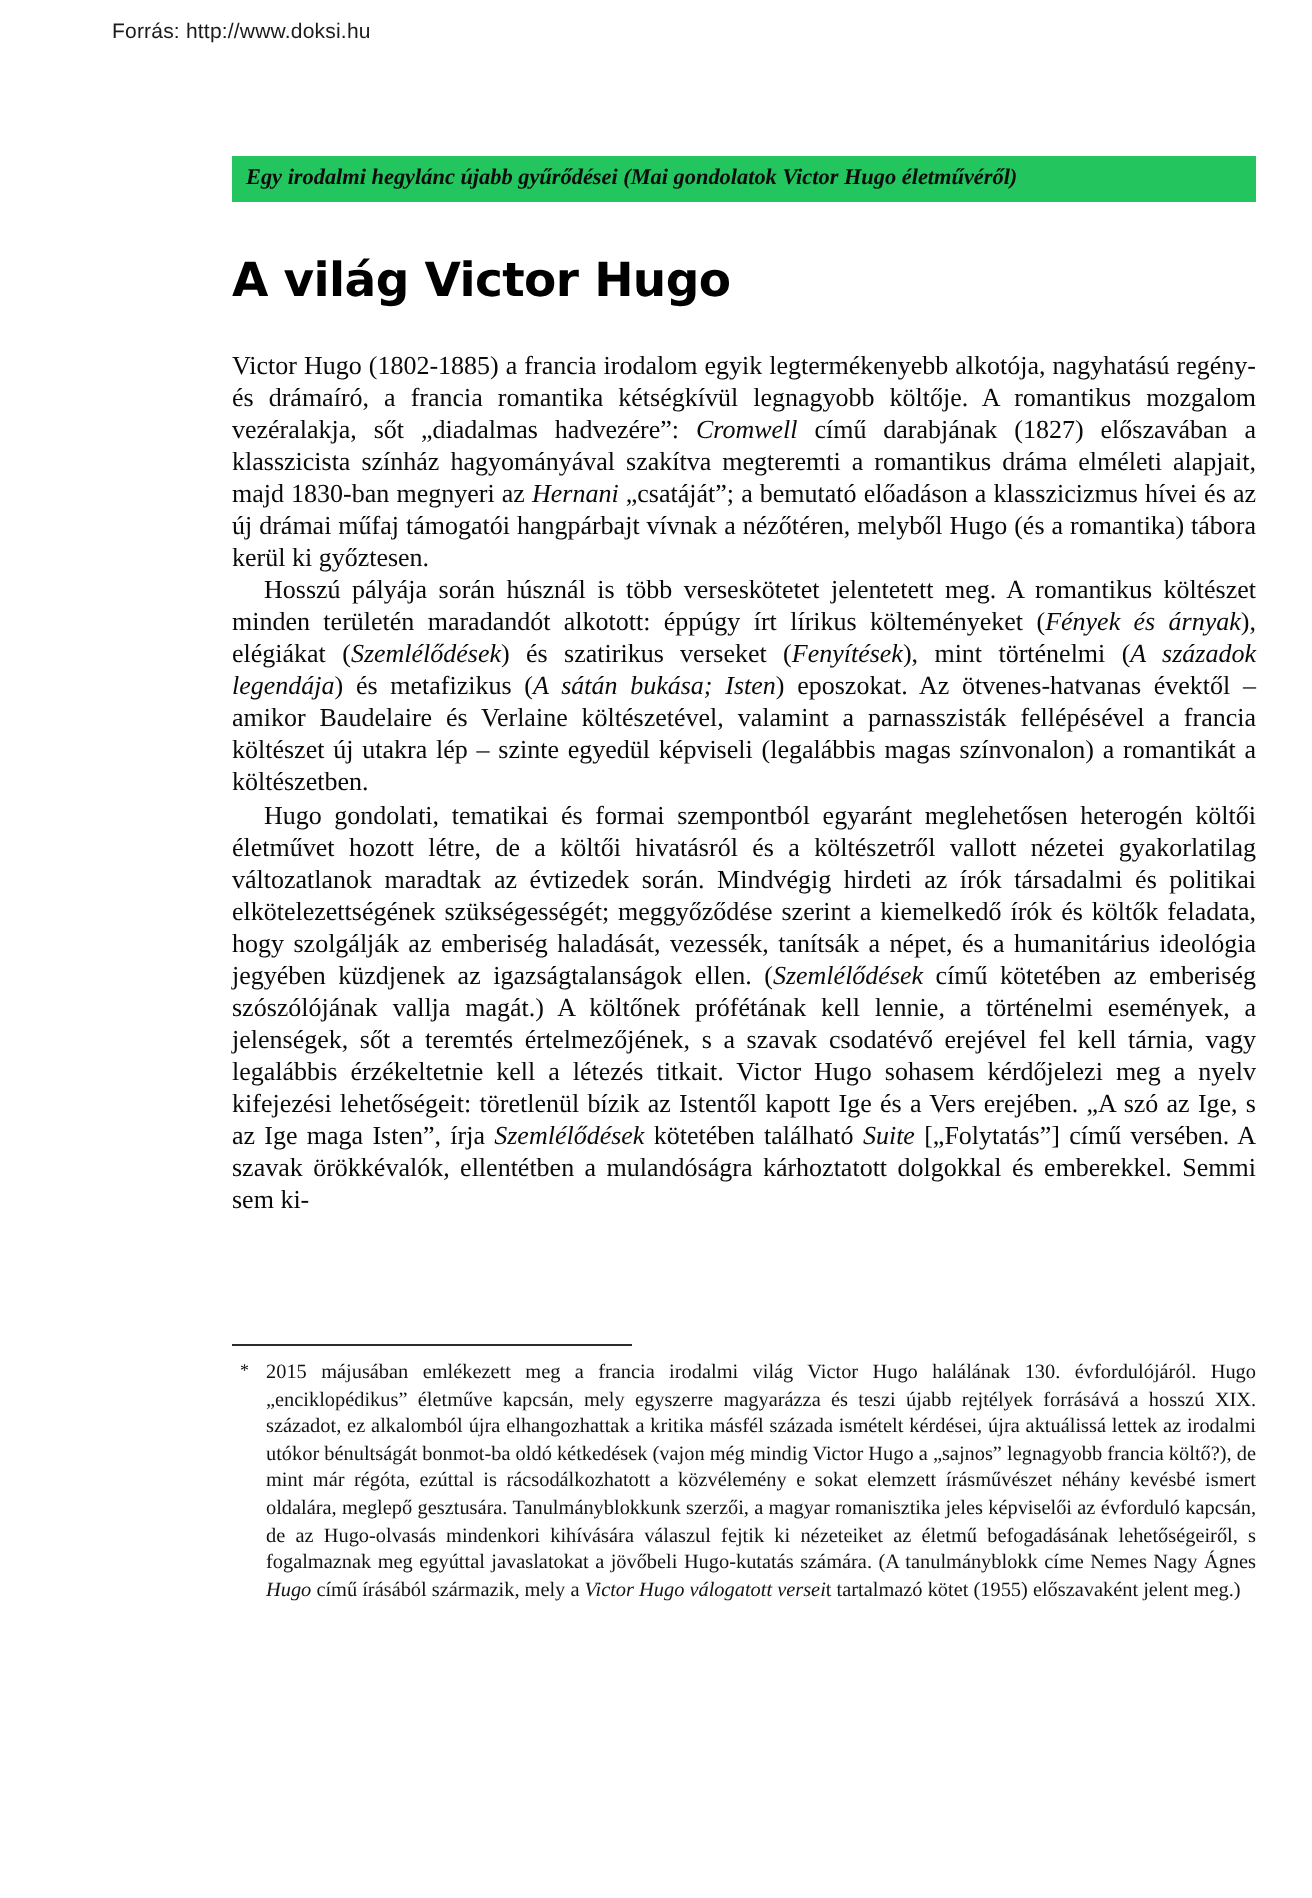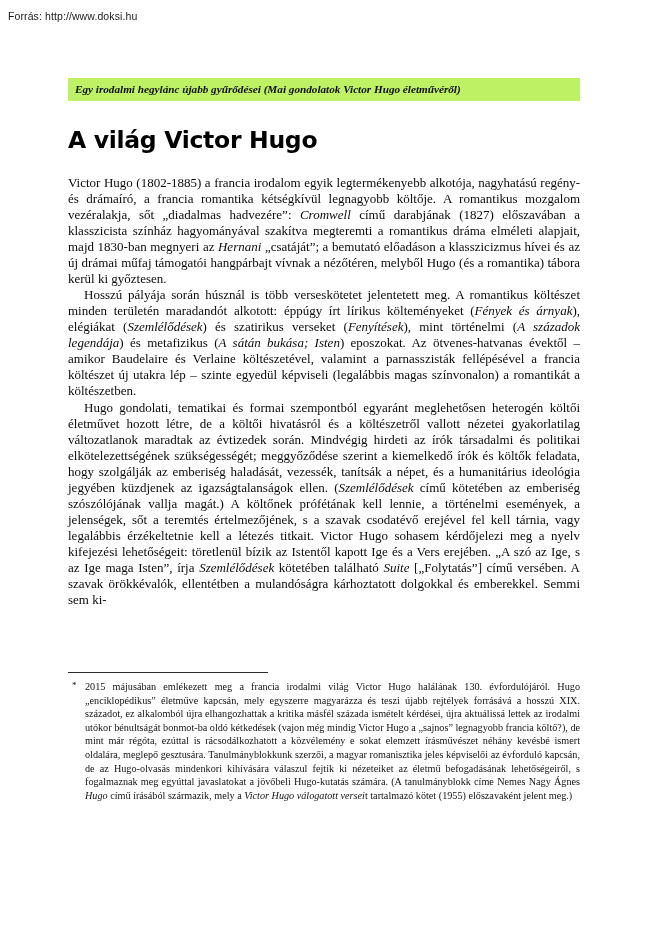--- a/index.html
+++ b/index.html
@@ -14,20 +14,21 @@
     position: relative;
     overflow: hidden;
     font-family: "Liberation Serif", serif;
     color: #000000;
   }
 
   .page {
     position: absolute;
     inset: 0;
     background: #ffffff;
+    margin-left: 48px;
   }
 
   
   .source-stamp {
     position: absolute;
     left: 8px;
     top: 10px;
     font-family: "Liberation Sans", sans-serif;
     font-size: 10.5px;
     color: #1a1a1a;
@@ -39,21 +40,21 @@
   .content {
     position: absolute;
     left: 68px;
     top: 0;
     width: 512px;
   }
 
   
   .banner {
     margin-top: 78px;
-    background: #bef264;
+    background: #22c55e;
     padding: 4px 7px 5px 7px;
     box-sizing: border-box;
     width: 512px;
   }
   .banner-text {
     font-family: "Liberation Serif", serif;
     font-style: italic;
     font-weight: bold;
     font-size: 11.2px;
     line-height: 1.25;

